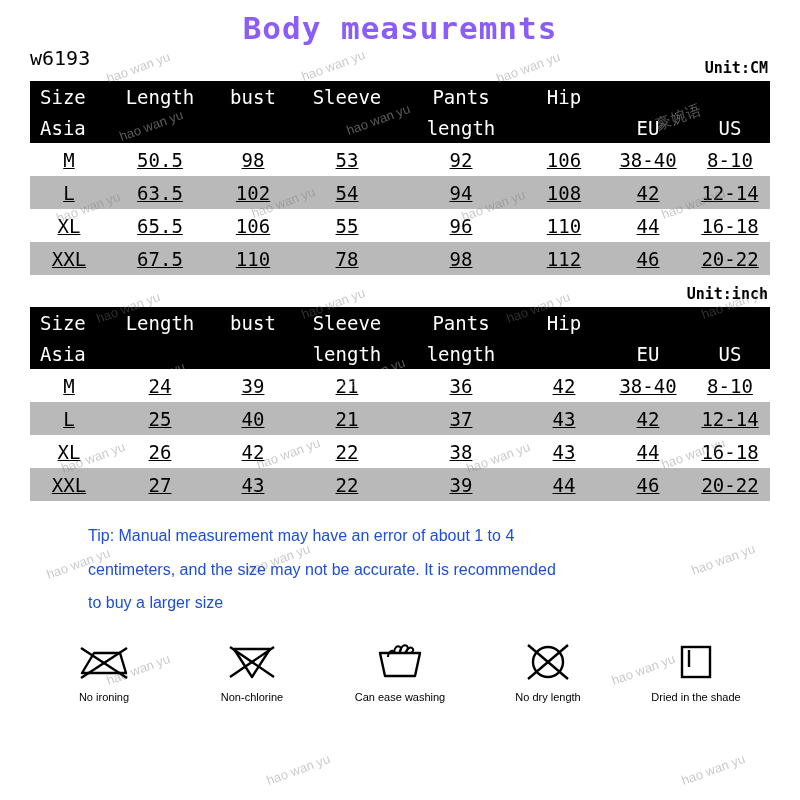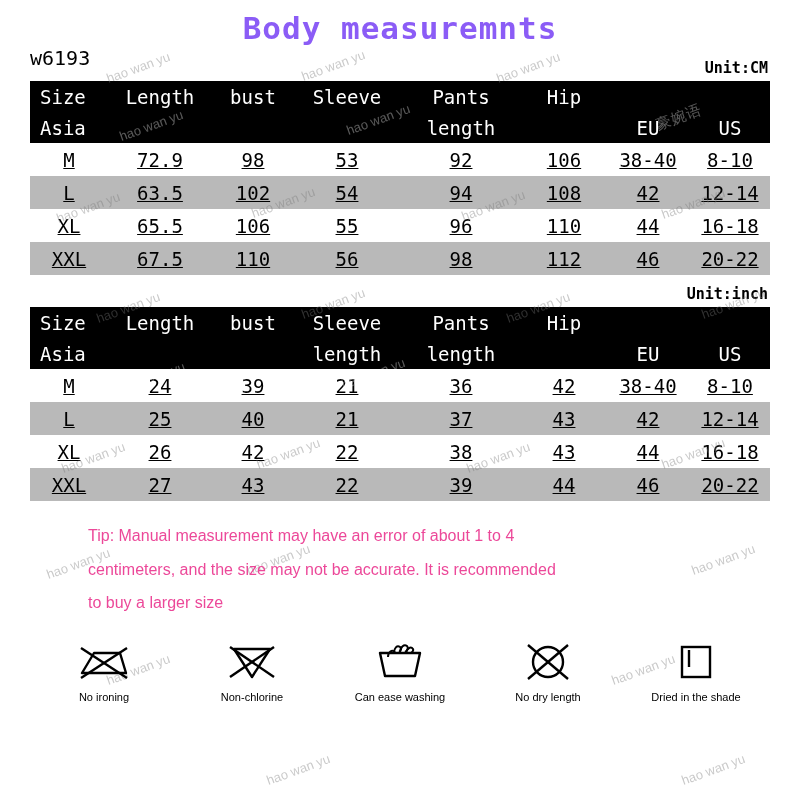--- a/index.html
+++ b/index.html
@@ -123,21 +123,21 @@
   td.lbl-sleeve { text-align: left; padding-left: 6px; }
   td.lbl-pants  { text-align: left; padding-left: 8px; }
   td.lbl-hip    { text-align: left; padding-left: 6px; }
 
   
   .tip {
     margin: 18px 0 0 0;
     padding: 0 60px 0 88px;
     font-family: "Liberation Sans", sans-serif;
     font-size: 16px;
-    color: #ec4899;
+    color: #1d4ed8;
     line-height: 2.1;
     position: relative;
     z-index: 6;
   }
 
   
   .care-row {
     display: flex;
     justify-content: center;
     align-items: flex-start;
@@ -231,21 +231,21 @@
           <td></td>
           <td></td>
           <td></td>
           <td class="lbl-pants">length</td>
           <td></td>
           <td>EU</td>
           <td>US</td>
         </tr>
         <tr class="plain">
           <td>M</td>
-          <td>72.9</td>
+          <td>50.5</td>
           <td>98</td>
           <td>53</td>
           <td>92</td>
           <td>106</td>
           <td>38-40</td>
           <td>8-10</td>
         </tr>
         <tr class="alt">
           <td>L</td>
           <td>63.5</td>
@@ -263,21 +263,21 @@
           <td>55</td>
           <td>96</td>
           <td>110</td>
           <td>44</td>
           <td>16-18</td>
         </tr>
         <tr class="alt">
           <td>XXL</td>
           <td>67.5</td>
           <td>110</td>
-          <td>56</td>
+          <td>78</td>
           <td>98</td>
           <td>112</td>
           <td>46</td>
           <td>20-22</td>
         </tr>
       </tbody>
     </table>
   </div>
 
   <div class="unit unit-2">Unit:inch</div>

